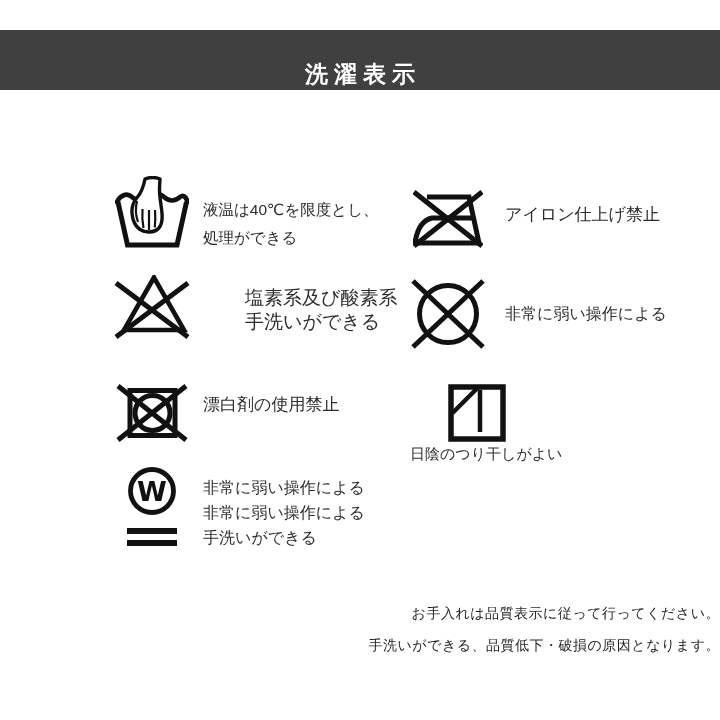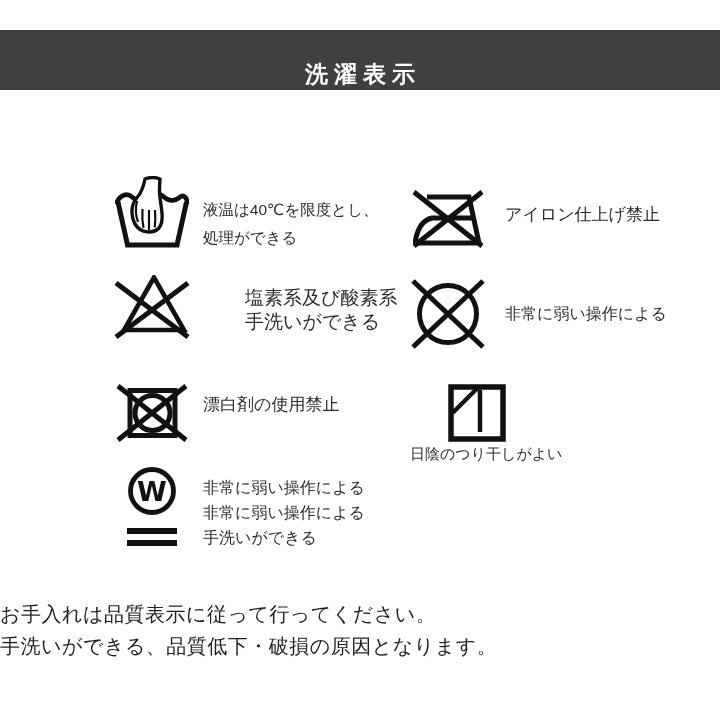--- a/index.html
+++ b/index.html
@@ -35,23 +35,23 @@
   #item-wetclean{left:104px;top:467px;height:80px;}
   #item-wetclean .labels{font-size:16px;line-height:25px;margin-top:10px;}
   #item-iron{left:400px;top:188px;height:62px;}
   #item-iron .labels{font-size:17px;line-height:24px;margin-bottom:8px;}
   #item-dryclean{left:400px;top:279px;height:70px;}
   #item-dryclean .labels{font-size:16px;line-height:24px;}
   #item-shade{left:400px;top:384px;height:58px;flex-direction:column;}
   #item-shade .labels{font-size:15px;line-height:24px;margin-bottom:4px;}
   
   .footer{
-    position:absolute;left:-10px;top:598px;width:720px;text-align:left;
+    position:absolute;left:-10px;top:598px;width:720px;text-align:right;
     font-family:"Liberation Serif","DejaVu Serif",serif;color:#1f1f1f;
-    font-size:20px;line-height:32px;letter-spacing:0.5px;
+    font-size:14px;line-height:32px;letter-spacing:0.5px;
   }
 </style>
 </head>
 <body>
 
 <div class="container">
 
   <div class="header">
     <span class="title">洗濯表示</span>
   </div>

